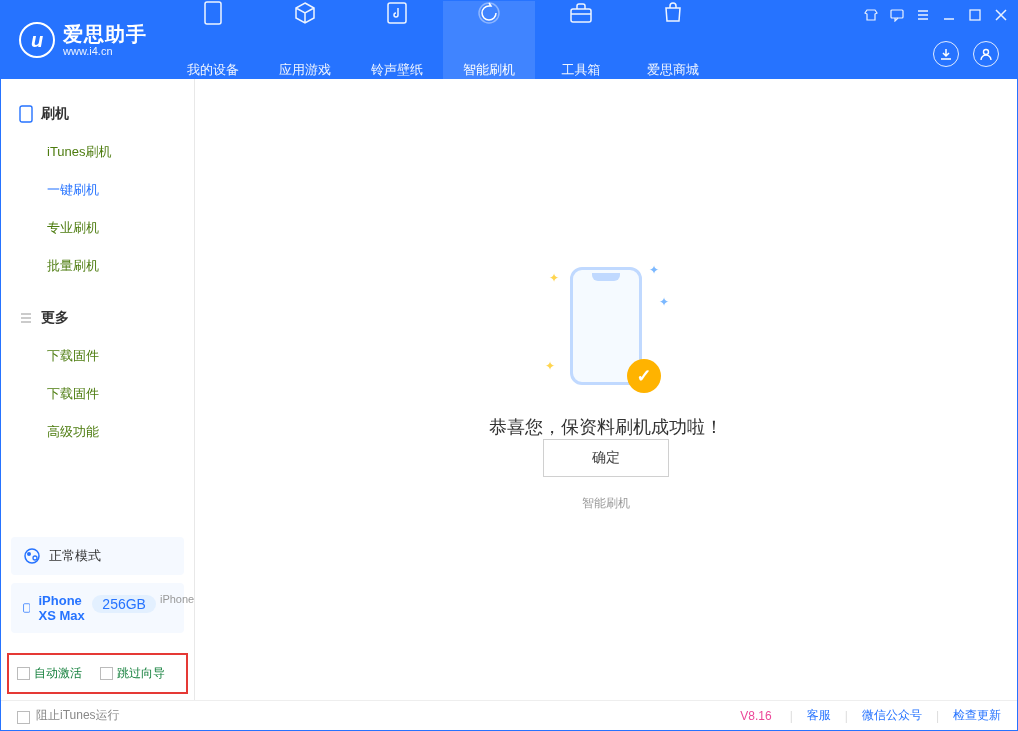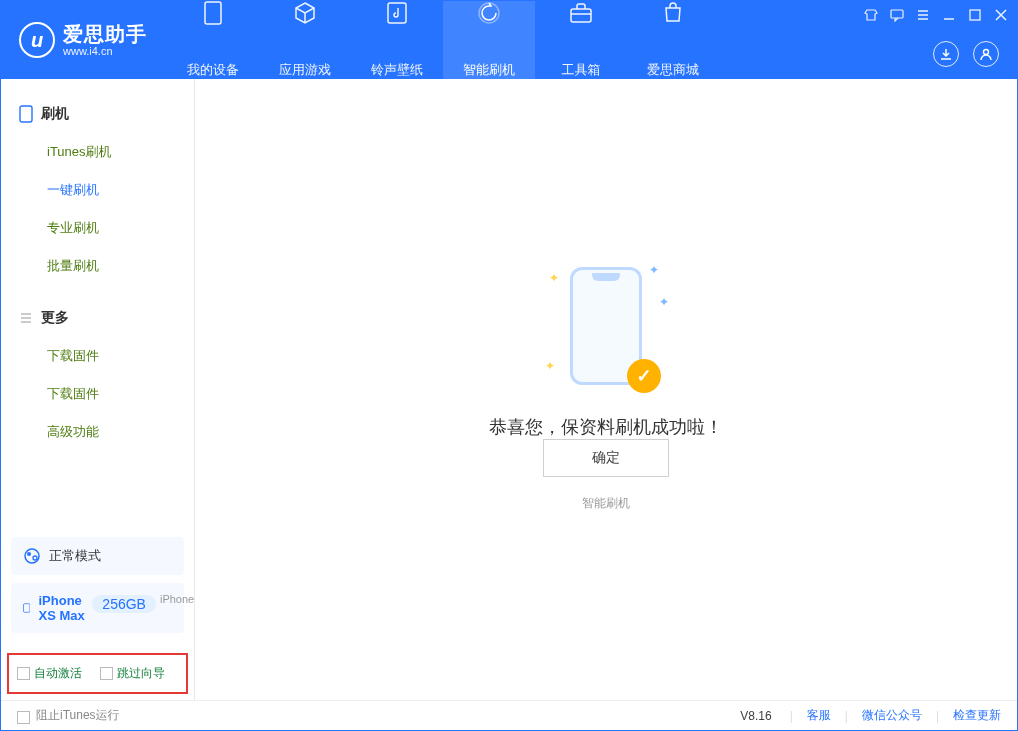--- a/index.html
+++ b/index.html
@@ -48,21 +48,21 @@
 
 .success-text { font-size:18px; color:#333; font-weight:500; }
 .ok-btn { border:1px solid #d0d0d0; background:#fff; padding:9px 48px; font-size:14px; color:#444; cursor:pointer; margin-bottom:18px; }
 .log-link { font-size:12px; color:#999; cursor:pointer; }
 
 .statusbar { height:30px; border-top:1px solid #eee; display:flex; align-items:center; padding:0 16px; font-size:12px; color:#888; }
 .statusbar .left { display:flex; align-items:flex-end; gap:6px; cursor:pointer; }
 .statusbar .right { margin-left:auto; display:flex; align-items:center; gap:14px; color:#2673ff; }
 .statusbar .right span { cursor:pointer; }
 .statusbar .sep { color:#ddd; }
-.version { color:#404040; margin-right:4px; }
+.version { color:#ec4899; margin-right:4px; }
 svg { display:block; }
 </style>
 </head>
 <body>
 
 <div class="window">
 
   <div class="topbar">
     <div class="logo-block">
       <div class="logo-icon">u</div>

